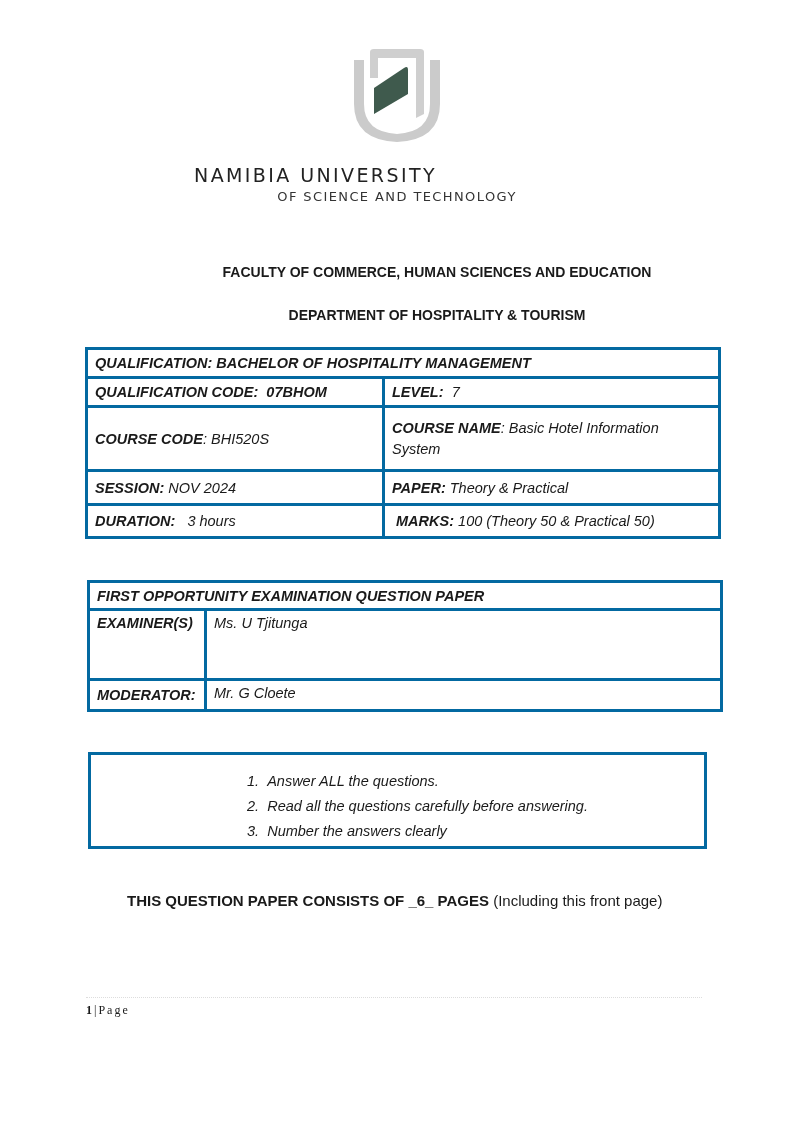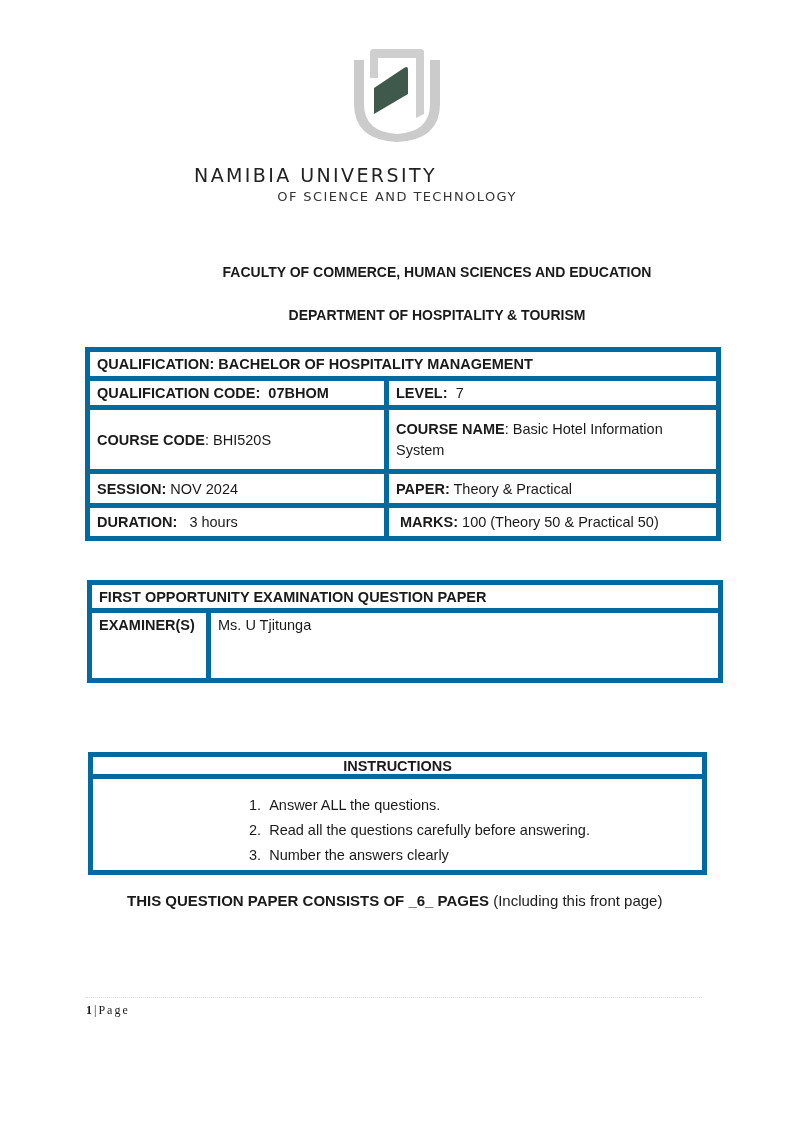--- a/index.html
+++ b/index.html
@@ -6,21 +6,21 @@
   body { width: 794px; height: 1122px; position: relative; overflow: hidden;
          font-family: "Liberation Sans", "DejaVu Sans", sans-serif; color: #1a1a1a; }
   .abs { position: absolute; }
   .logo { left: 350px; top: 48px; width: 94px; height: 96px; }
   .uni-name { left: 0; width: 631px; top: 164px; text-align: center;
               font-family: "DejaVu Sans", sans-serif; font-size: 19px; letter-spacing: 2.4px; color: #222; }
   .uni-sub { left: 0; width: 794px; top: 189px; text-align: center;
              font-family: "DejaVu Sans", sans-serif; font-size: 13px; letter-spacing: 1.4px; color: #333; }
   .heading { left: 0; width: 794px; text-align: center; font-weight: bold; font-size: 14px; margin-left: 40px; }
   table { border-collapse: collapse; font-size: 14.5px; }
-  td { border: 5px solid #0369a1; padding: 0 7px; vertical-align: middle; }
+  td { border: 3px solid #0369a1; padding: 0 7px; vertical-align: middle; font-style: italic; }
   b { font-weight: bold; }
   .t1 { left: 85px; top: 347px; width: 636px; }
   .t2 { left: 87px; top: 580px; width: 636px; }
   .t3 { left: 88px; top: 752px; width: 619px; }
   .footer-line { left: 86px; top: 997px; width: 616px; border-top: 1px dotted #ddd; }
   .page-num { left: 86px; top: 1003px; font-family: "Liberation Serif", serif; font-size: 12px; letter-spacing: 2px; }
 </style>
 </head>
 <body>
 
@@ -95,30 +95,33 @@
     </td>
   </tr>
   <tr style="height:70px;">
     <td style="width:100px; vertical-align:top; padding-top:4px;">
       <b>EXAMINER(S)</b>
     </td>
     <td style="vertical-align:top; padding-top:4px;">
       <span>Ms. U Tjitunga</span>
     </td>
   </tr>
+  <tr style="height:31px;">
+    <td>
+      <b>MODERATOR:</b>
+    </td>
+    <td style="vertical-align:top; padding-top:4px;">
+      <span>Mr. G Cloete</span>
+    </td>
+  </tr>
 </tbody>
   </table>
 
 <table class="abs t3">
   <tbody>
-      <tr style="height:22px;">
-    <td style="text-align:center;">
-      <b>INSTRUCTIONS</b>
-    </td>
-  </tr>
   <tr>
     <td style="padding:14px 0 2px 156px; line-height:25px;">
       <div><span>1.&nbsp;&nbsp;</span><span>Answer ALL the questions.</span></div>
       <div><span>2.&nbsp;&nbsp;</span><span>Read all the questions carefully before answering.</span></div>
       <div><span>3.&nbsp;&nbsp;</span><span>Number the answers clearly</span></div>
     </td>
   </tr>
 </tbody>
   </table>
 

